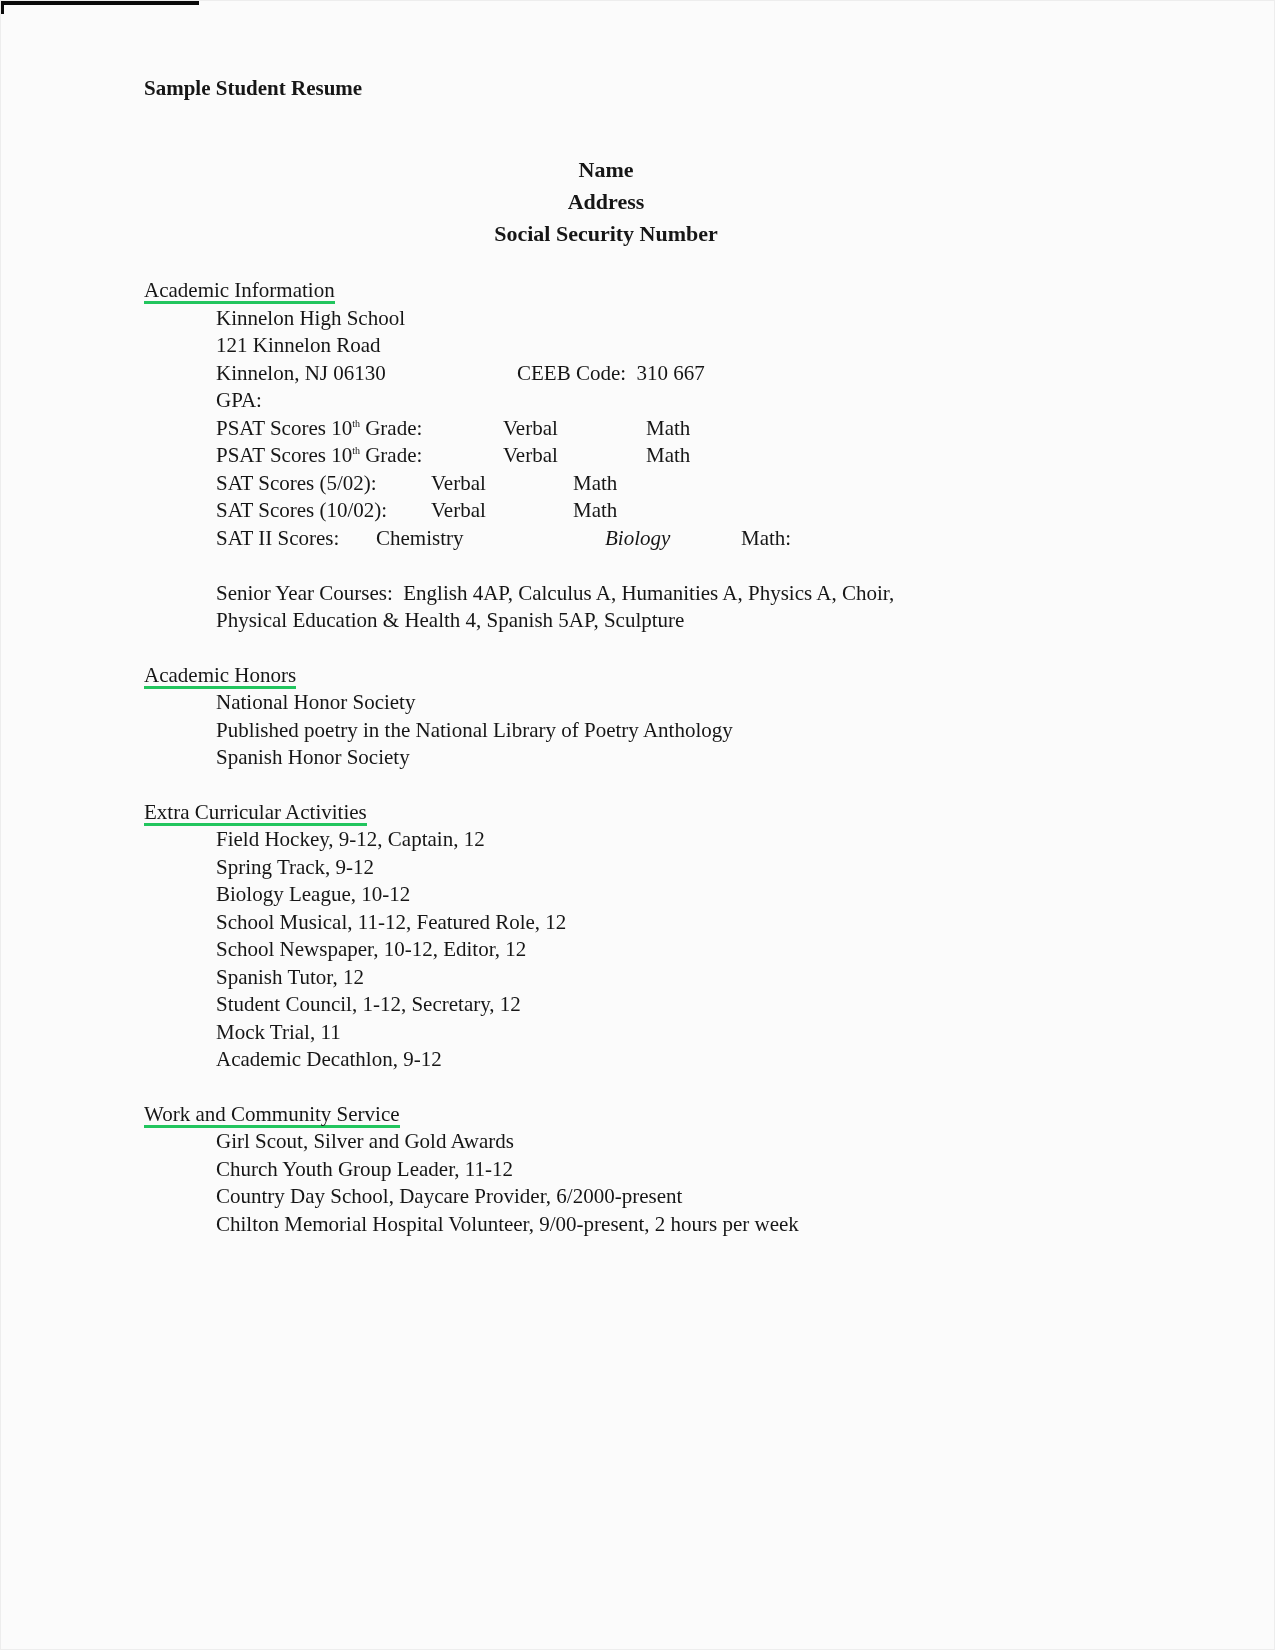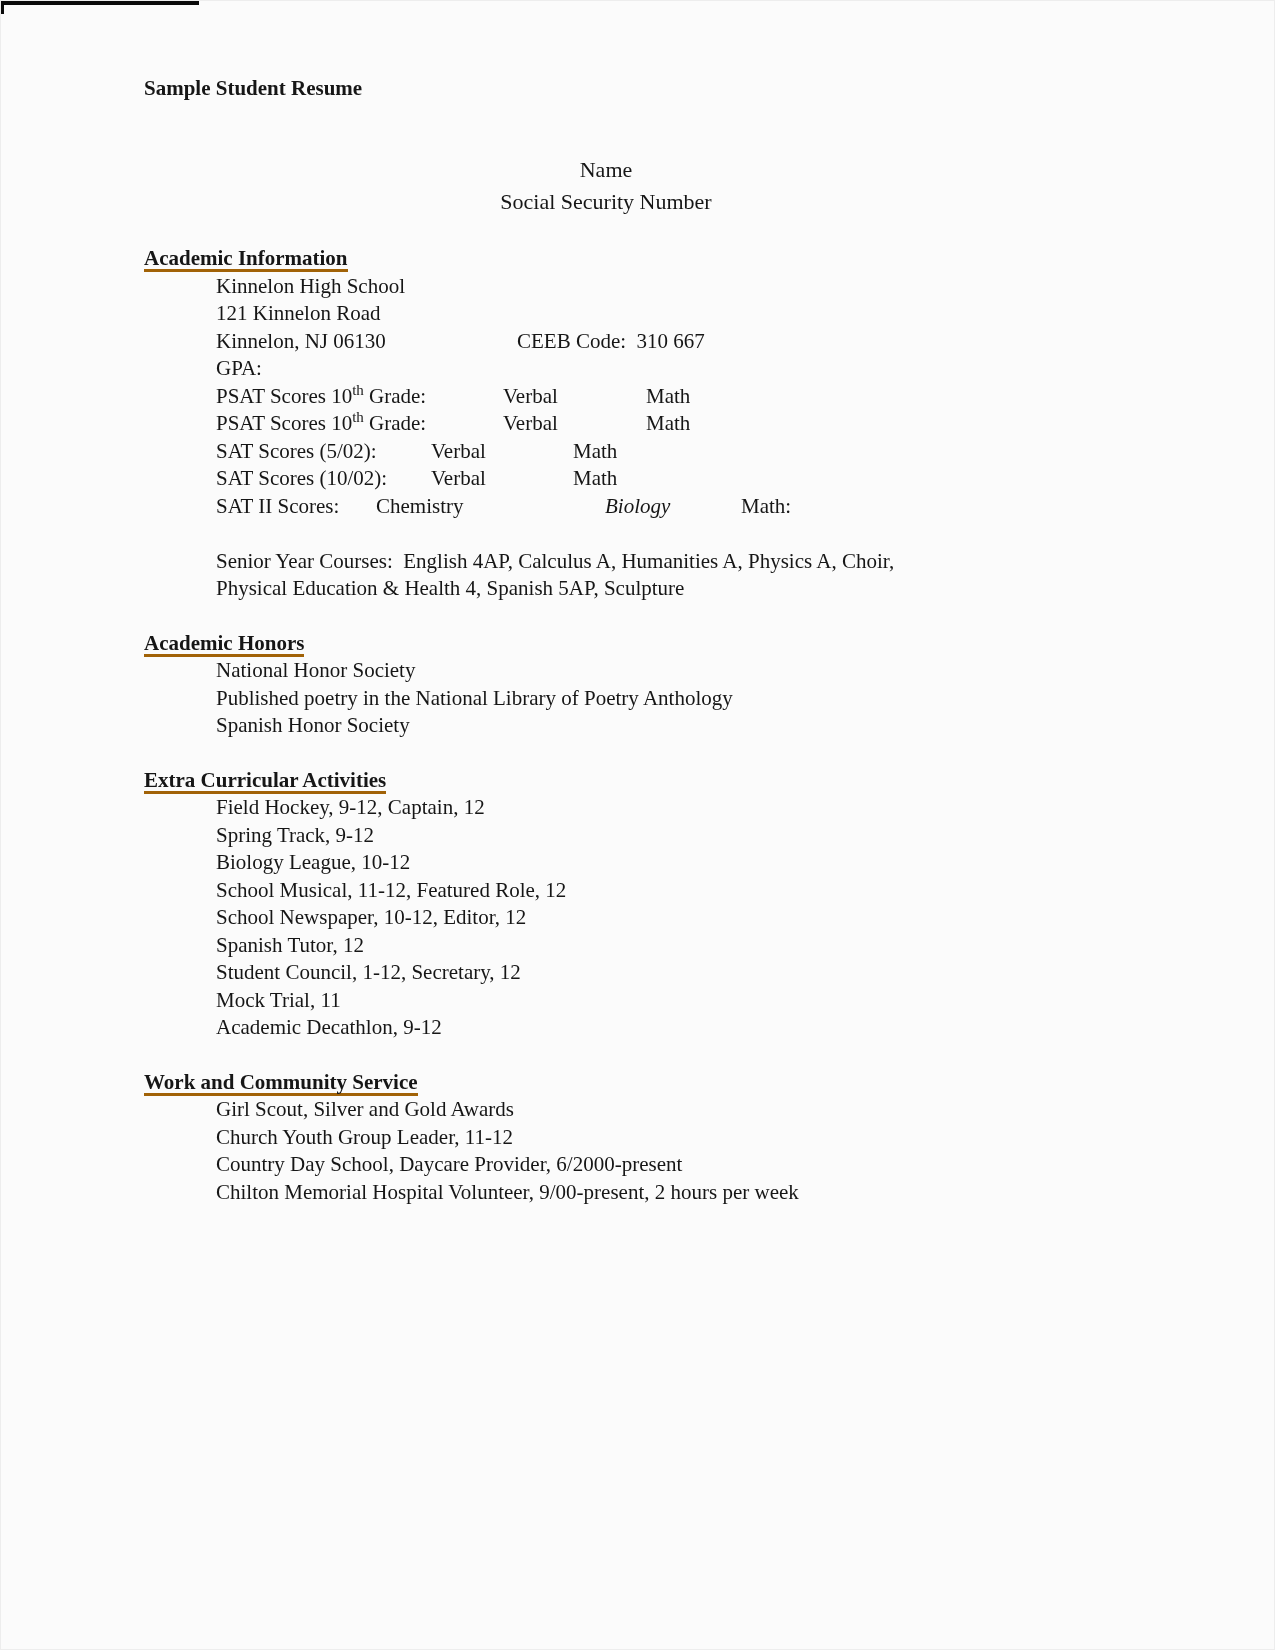--- a/index.html
+++ b/index.html
@@ -36,33 +36,33 @@
     padding-left: 143px;
     font-size: 21px;
     font-weight: bold;
     line-height: 27px;
   }
   .title-block {
     margin-top: 52px;
     width: 1210px;
     text-align: center;
     font-size: 22px;
-    font-weight: normal;
+    font-weight: bold;
     line-height: 32px;
   }
   .section { margin-top: 0; }
   .heading-line {
     margin-top: 27px;
     padding-left: 143px;
     line-height: 27.5px;
     font-size: 21px;
   }
   .heading-line .u {
-    font-weight: bold;
-    border-bottom: 3px solid #a16207;
+    font-weight: normal;
+    border-bottom: 3px solid #22c55e;
     padding-bottom: 0px;
     display: inline-block;
     line-height: 22px;
   }
   .line {
     position: relative;
     padding-left: 215px;
     line-height: 27.5px;
     font-size: 21px;
   }
@@ -70,37 +70,38 @@
   .col.ceeb   { left: 516px; }
   .col.p-v    { left: 502px; }
   .col.p-m    { left: 645px; }
   .col.s-v    { left: 430px; }
   .col.s-m    { left: 572px; }
   .col.ii-1   { left: 375px; }
   .col.ii-2   { left: 604px; font-style: italic; }
   .col.ii-3   { left: 740px; }
   .spacer-line { height: 27.5px; }
   sup.sup {
-    font-size: 15px;
+    font-size: 10px;
     vertical-align: super;
     line-height: 0;
   }
 </style>
 </head>
 <body>
 
 <div class="page">
 
   <div class="scan-artifact-top"></div>
   <div class="scan-artifact-left"></div>
 
   <div class="doc-label t">Sample Student Resume</div>
 
   <div class="title-block">
     <div class="t">Name</div>
+    <div class="t">Address</div>
     <div class="t">Social Security Number</div>
   </div>
 
   <div class="section">
     <div class="heading-line">
       <span class="u t">Academic Information</span>
     </div>
     <div class="line">
       <span class="t">Kinnelon High School</span>
     </div>

